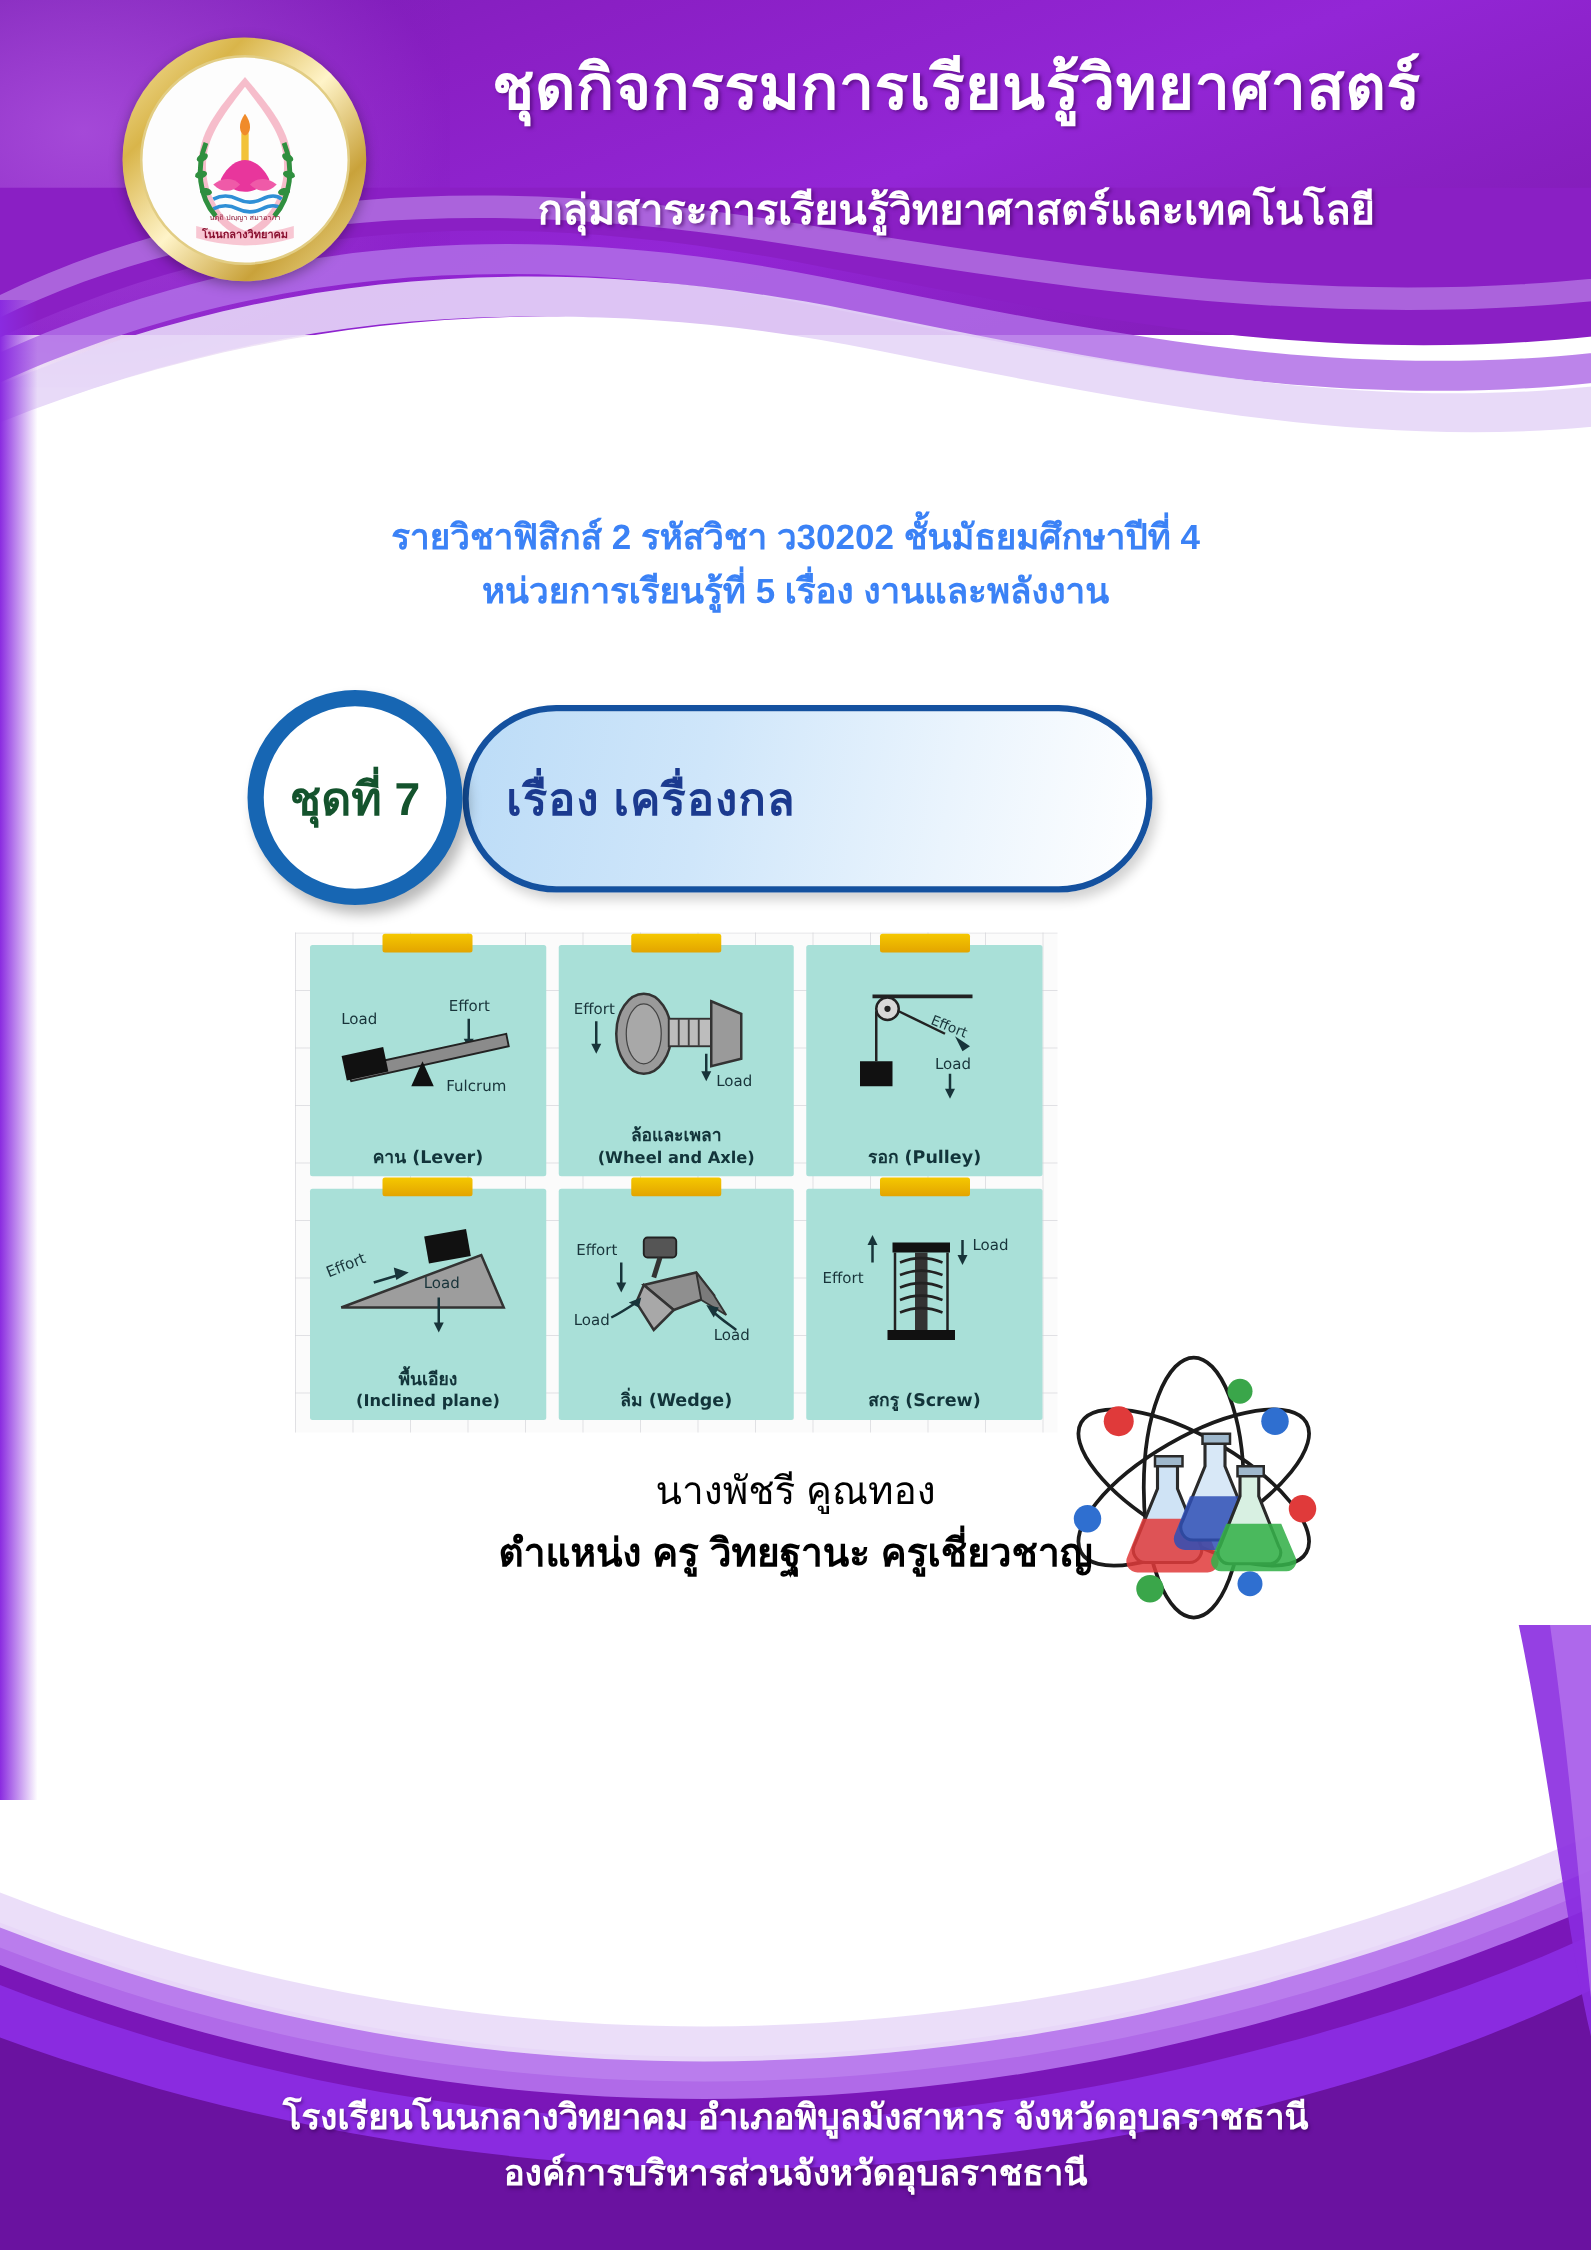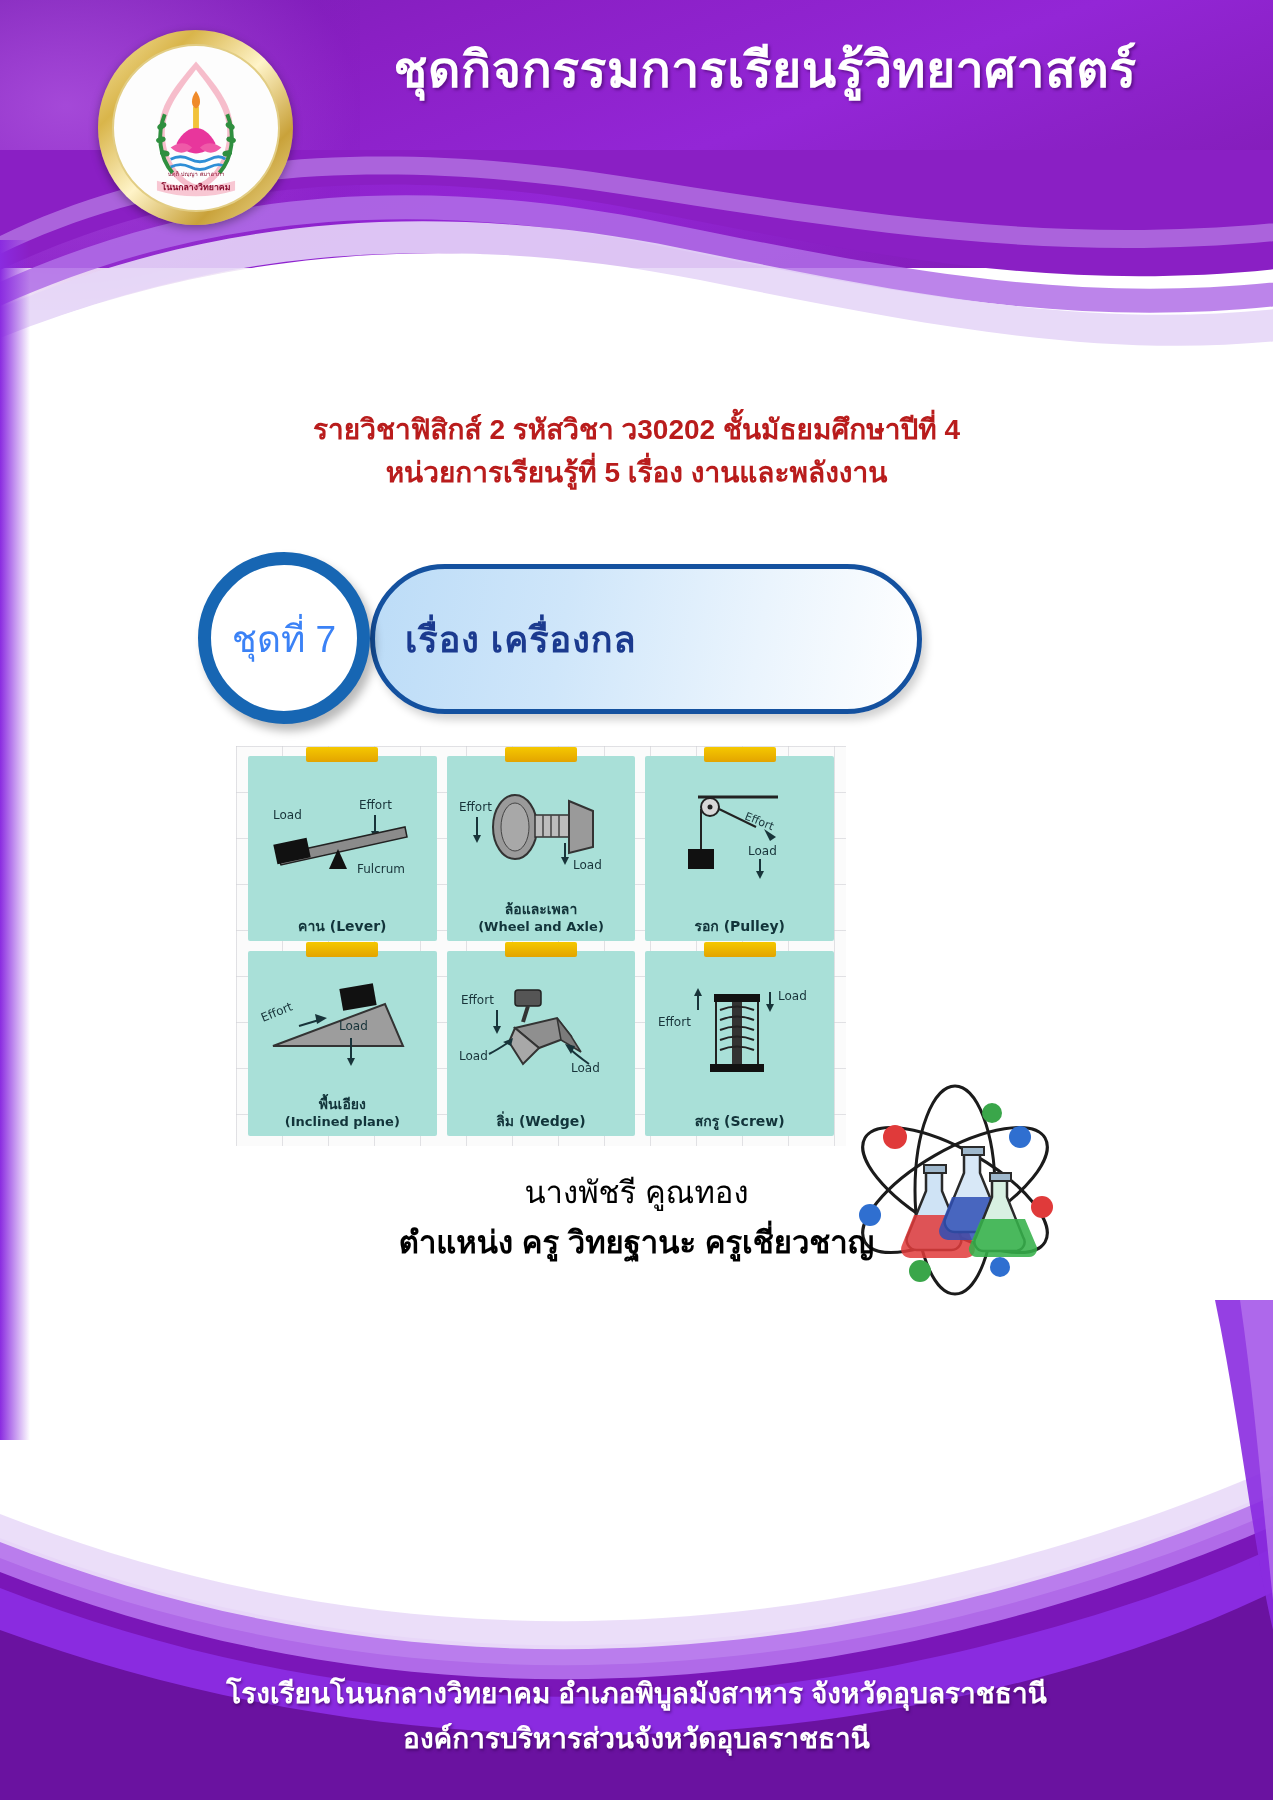--- a/index.html
+++ b/index.html
@@ -63,21 +63,21 @@
     font-size: 33px; font-weight: bold; line-height: 1.2;
     text-shadow: 2px 2px 3px rgba(60,0,90,.55);
     z-index: 7;
   }
 
   
   .course-block {
     position: absolute; left: 0; top: 408px; width: 1273px; text-align: center;
     z-index: 5;
   }
-  .course-line { font-size: 28px; font-weight: bold; color: #b91c1c; line-height: 1.55; }
+  .course-line { font-size: 28px; font-weight: bold; color: #3b82f6; line-height: 1.55; }
 
   
   .title-zone { position: absolute; left: 0; top: 552px; width: 1273px; height: 175px; z-index: 5; }
   .title-bar {
     position: absolute; left: 370px; top: 12px; width: 552px; height: 150px;
     border: 5px solid #14519f;
     border-radius: 78px;
     background: linear-gradient(100deg,#bcdcf7 0%, #cfe6fa 35%, #eaf4fd 70%, #ffffff 100%);
     box-shadow: 4px 6px 9px rgba(0,0,0,.18);
     display: flex; align-items: center; 
@@ -88,21 +88,21 @@
   }
   .set-badge {
     position: absolute; left: 198px; top: 0px; width: 172px; height: 172px;
     border-radius: 50%;
     background: #ffffff;
     border: 13px solid #1766b3;
     box-shadow: 5px 7px 10px rgba(0,0,0,.28);
     display: flex; align-items: center; justify-content: center;
     z-index: 8;
   }
-  .set-badge-text { font-size: 37px; font-weight: normal; color: #3b82f6; }
+  .set-badge-text { font-size: 37px; font-weight: bold; color: #14532d; }
 
   
   .diagram-wrap {
     position: absolute; left: 236px; top: 746px; width: 610px; height: 400px;
     background: #fbfbfb;
     background-image:
       linear-gradient(to right, rgba(210,210,215,.65) 1px, transparent 1px),
       linear-gradient(to bottom, rgba(210,210,215,.65) 1px, transparent 1px);
     background-size: 46px 46px;
     z-index: 4;
@@ -192,20 +192,21 @@
           <ellipse cx="116" cy="110" rx="5" ry="3" fill="#2f8f3f" transform="rotate(-10 116 110)"></ellipse>
 
           <path d="M44 138 q40 12 80 0 l0 10 q-40 12 -80 0 Z" fill="#f6b9c8" opacity=".8"></path>
           <text x="84" y="148" font-size="9" font-family="DejaVu Sans, sans-serif" fill="#8a1030" text-anchor="middle" font-weight="bold">โนนกลางวิทยาคม</text>
           <text x="84" y="133" font-size="6" font-family="DejaVu Sans, sans-serif" fill="#8a1030" text-anchor="middle">นตฺถิ ปญฺญา สมาอาภา</text>
         </svg>
       </div>
     </div>
 
     <div class="hdr-title">ชุดกิจกรรมการเรียนรู้วิทยาศาสตร์</div>
+    <div class="hdr-sub">กลุ่มสาระการเรียนรู้วิทยาศาสตร์และเทคโนโลยี</div>
   </div>
 
   <div class="edge-left"></div>
 
   <div class="course-block">
     <div class="course-line">รายวิชาฟิสิกส์ 2  รหัสวิชา ว30202  ชั้นมัธยมศึกษาปีที่ 4</div>
     <div class="course-line">หน่วยการเรียนรู้ที่ 5 เรื่อง งานและพลังงาน</div>
   </div>
 
   <div class="title-zone">

